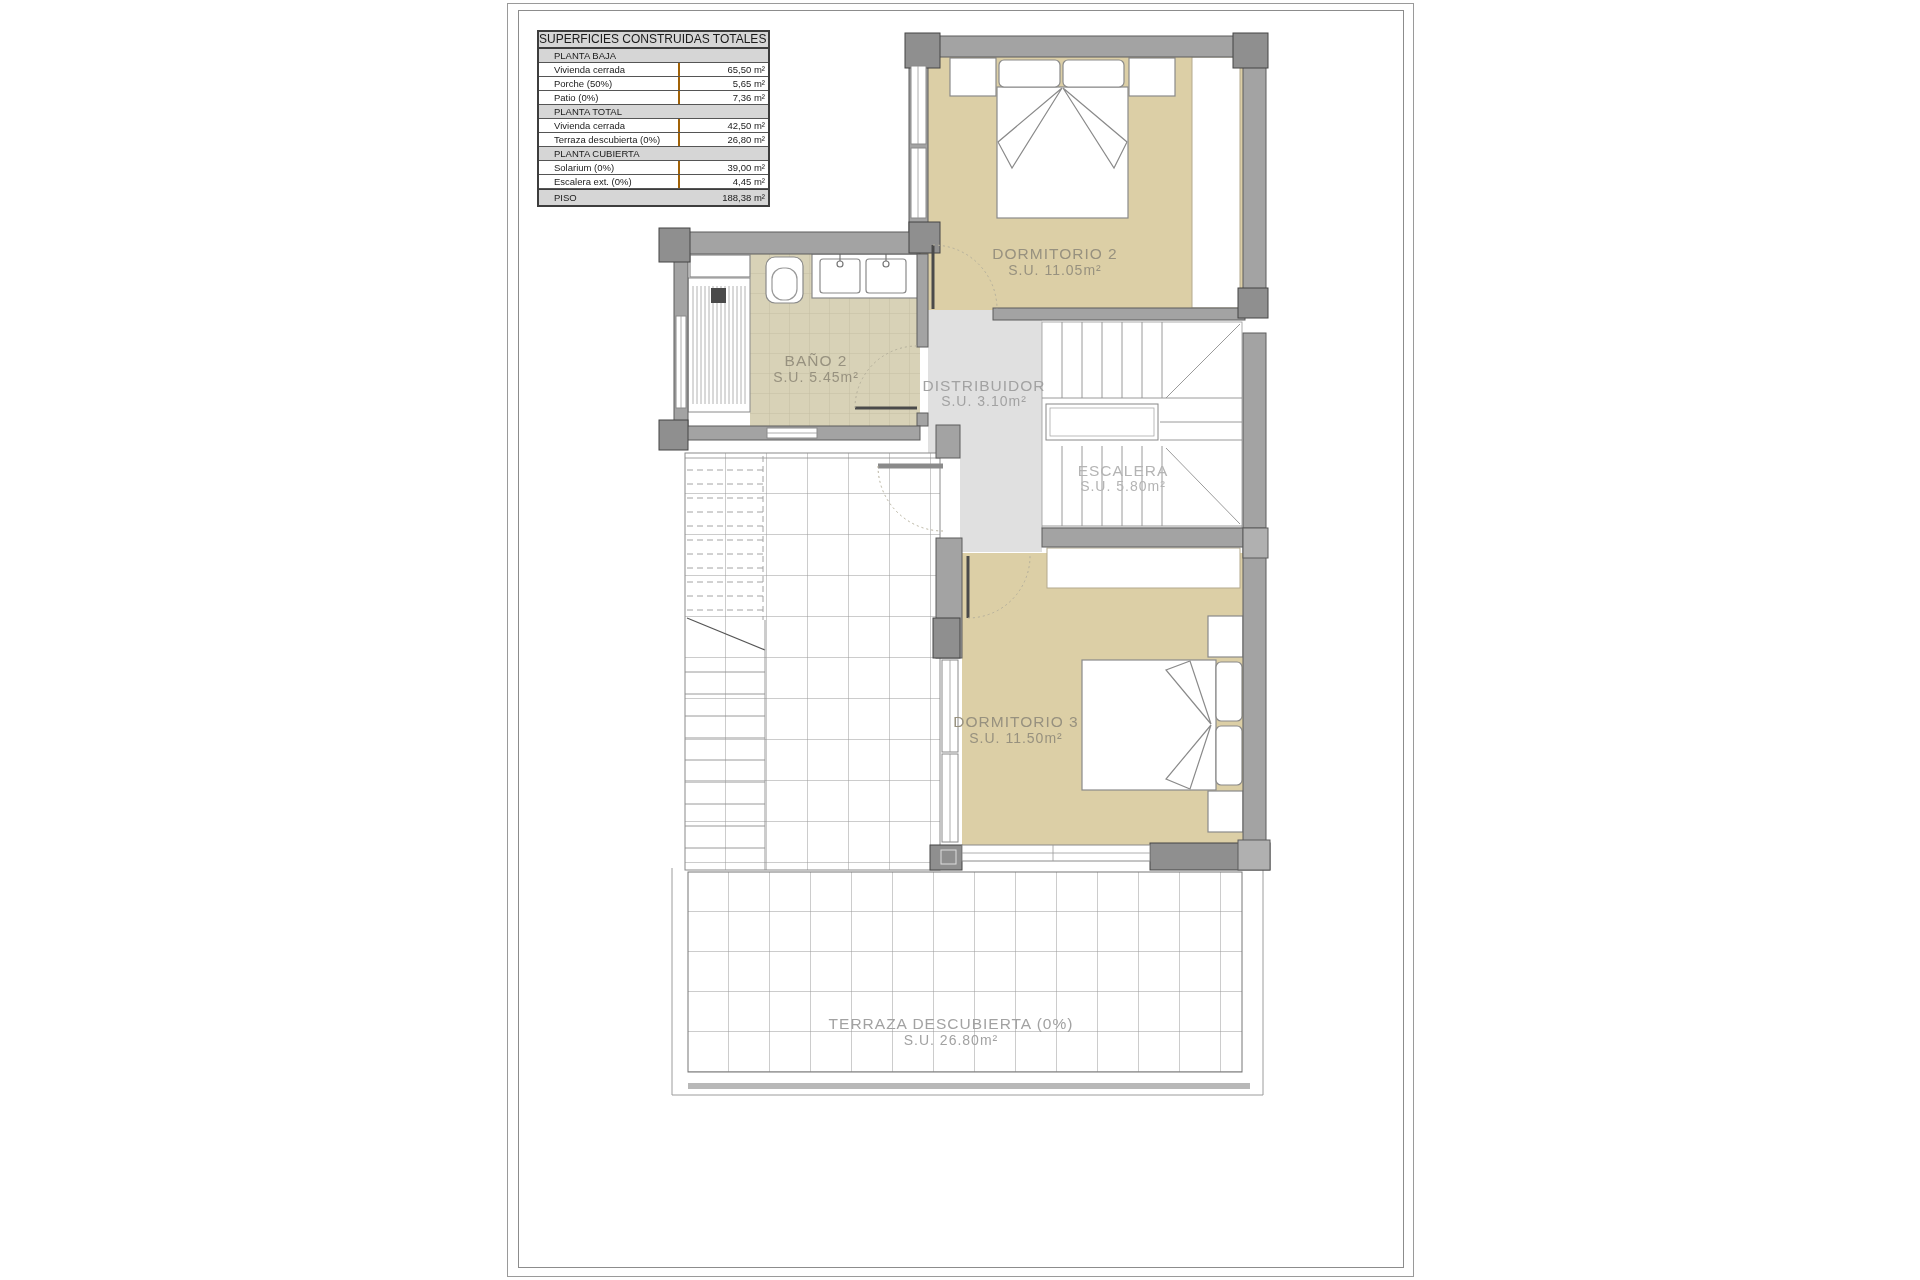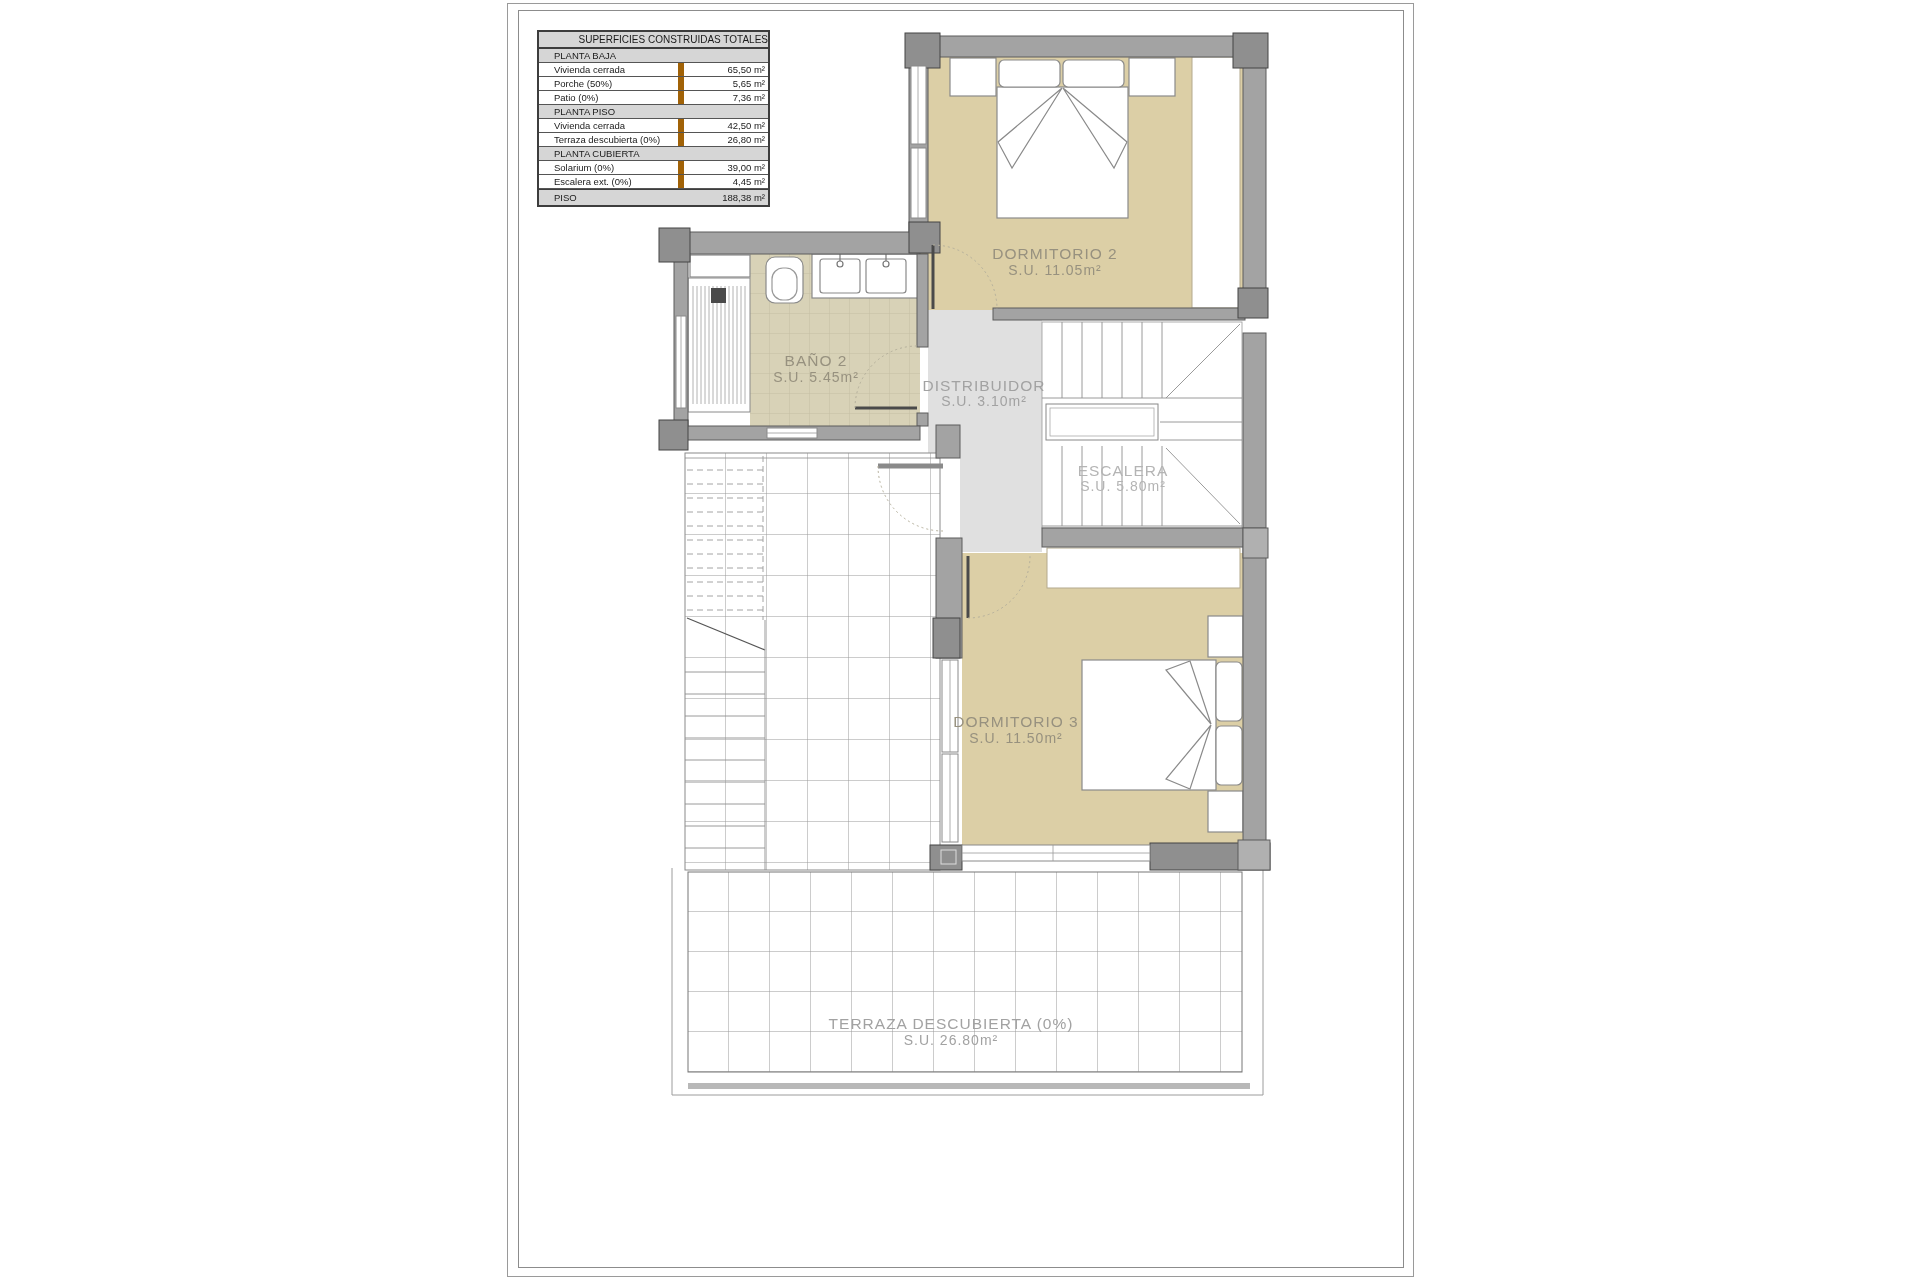--- a/index.html
+++ b/index.html
@@ -2,28 +2,28 @@
 <html><head>
 <meta charset="utf-8">
 <style>
   html,body{margin:0;padding:0;width:1920px;height:1280px;background:#ffffff;
     font-family:"Liberation Sans",sans-serif;overflow:hidden;position:relative}
   .frame-outer{position:absolute;left:507px;top:3px;width:905px;height:1272px;border:1px solid #9a9a9a}
   .frame-inner{position:absolute;left:518px;top:10px;width:884px;height:1256px;border:1px solid #8c8c8c}
 
   .areas-table{position:absolute;left:537px;top:30px;width:229px;border:2px solid #3d3d3d;
     background:#fff;font-size:9.5px;color:#1a1a1a}
-  .t-title{height:15px;line-height:15px;text-align:right;background:#d6d6d6;
-    border-bottom:2px solid #3d3d3d;font-size:10px}
+  .t-title{height:15px;line-height:15px;text-align:left;background:#d6d6d6;
+    border-bottom:2px solid #3d3d3d;font-size:12px}
   .t-row{display:flex;height:13px;line-height:13px;border-bottom:1px solid #555}
   .t-row.section{background:#d6d6d6}
   .t-row.total{background:#d6d6d6;height:15px;line-height:15px;border-bottom:none;border-top:1px solid #3d3d3d}
   .t-row .lbl{flex:0 0 124px;padding-left:15px;white-space:nowrap;overflow:hidden}
   .t-row .val{flex:1;text-align:right;padding-right:3px}
-  .t-row.data .val{border-left:6px solid #a16207}
+  .t-row.data .val{border-left:2px solid #a16207}
 
   svg.plan{position:absolute;left:0;top:0}
   svg text{font-family:"Liberation Sans",sans-serif;letter-spacing:1px;text-anchor:middle}
   .wall{fill:#a3a3a3;stroke:#5c5c5c;stroke-width:1}
   .pillar{fill:#8f8f8f;stroke:#454545;stroke-width:1}
   .pillar-light{fill:#b0b0b0;stroke:#5c5c5c;stroke-width:1}
   .furn{fill:#ffffff;stroke:#8a8a8a;stroke-width:1.2}
   .win{fill:#ffffff;stroke:#8a8a8a;stroke-width:1}
   .winline{stroke:#9a9a9a;stroke-width:.8}
   .tread{stroke:#8f8f8f;stroke-width:.9}
@@ -53,21 +53,21 @@
     </div>
   <div class="t-row data">
       <span class="lbl">Porche (50%)</span>
       <span class="val">5,65 m²</span>
     </div>
   <div class="t-row data">
       <span class="lbl">Patio (0%)</span>
       <span class="val">7,36 m²</span>
     </div>
   <div class="t-row section">
-      <span class="lbl">PLANTA PISO</span>
+      <span class="lbl">PLANTA TOTAL</span>
     </div>
   <div class="t-row data">
       <span class="lbl">Vivienda cerrada</span>
       <span class="val">42,50 m²</span>
     </div>
   <div class="t-row data">
       <span class="lbl">Terraza descubierta (0%)</span>
       <span class="val">26,80 m²</span>
     </div>
   <div class="t-row section">

